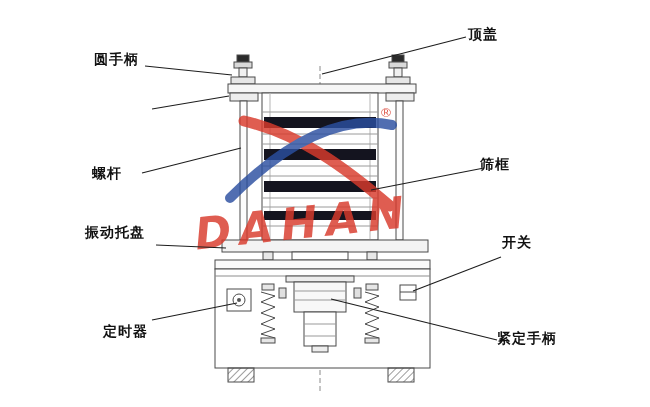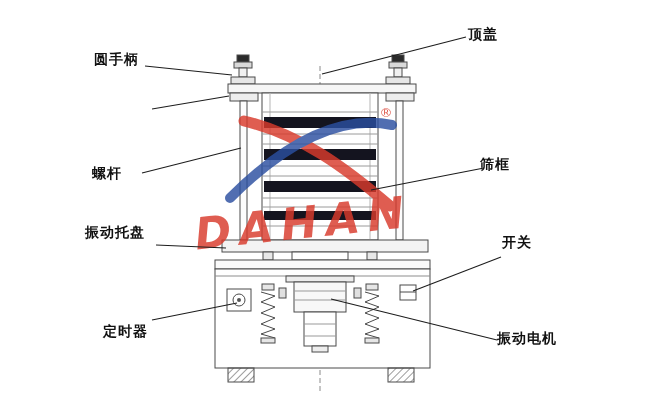--- a/index.html
+++ b/index.html
@@ -144,15 +144,15 @@
     </g>
   </svg>
 
   <div class="part-label" style="left:94px; top:51px;">圆手柄</div>
   <div class="part-label" style="left:92px; top:165px;">螺杆</div>
   <div class="part-label" style="left:85px; top:224px;">振动托盘</div>
   <div class="part-label" style="left:103px; top:316px;margin-top:7px;">定时器</div>
   <div class="part-label" style="left:468px; top:26px;">顶盖</div>
   <div class="part-label" style="left:480px; top:156px;">筛框</div>
   <div class="part-label" style="left:502px; top:234px;">开关</div>
-  <div class="part-label" style="left:497px; top:330px;">振动电机</div>
+  <div class="part-label" style="left:497px; top:330px;">紧定手柄</div>
 
 </div>
 
 </body></html>

